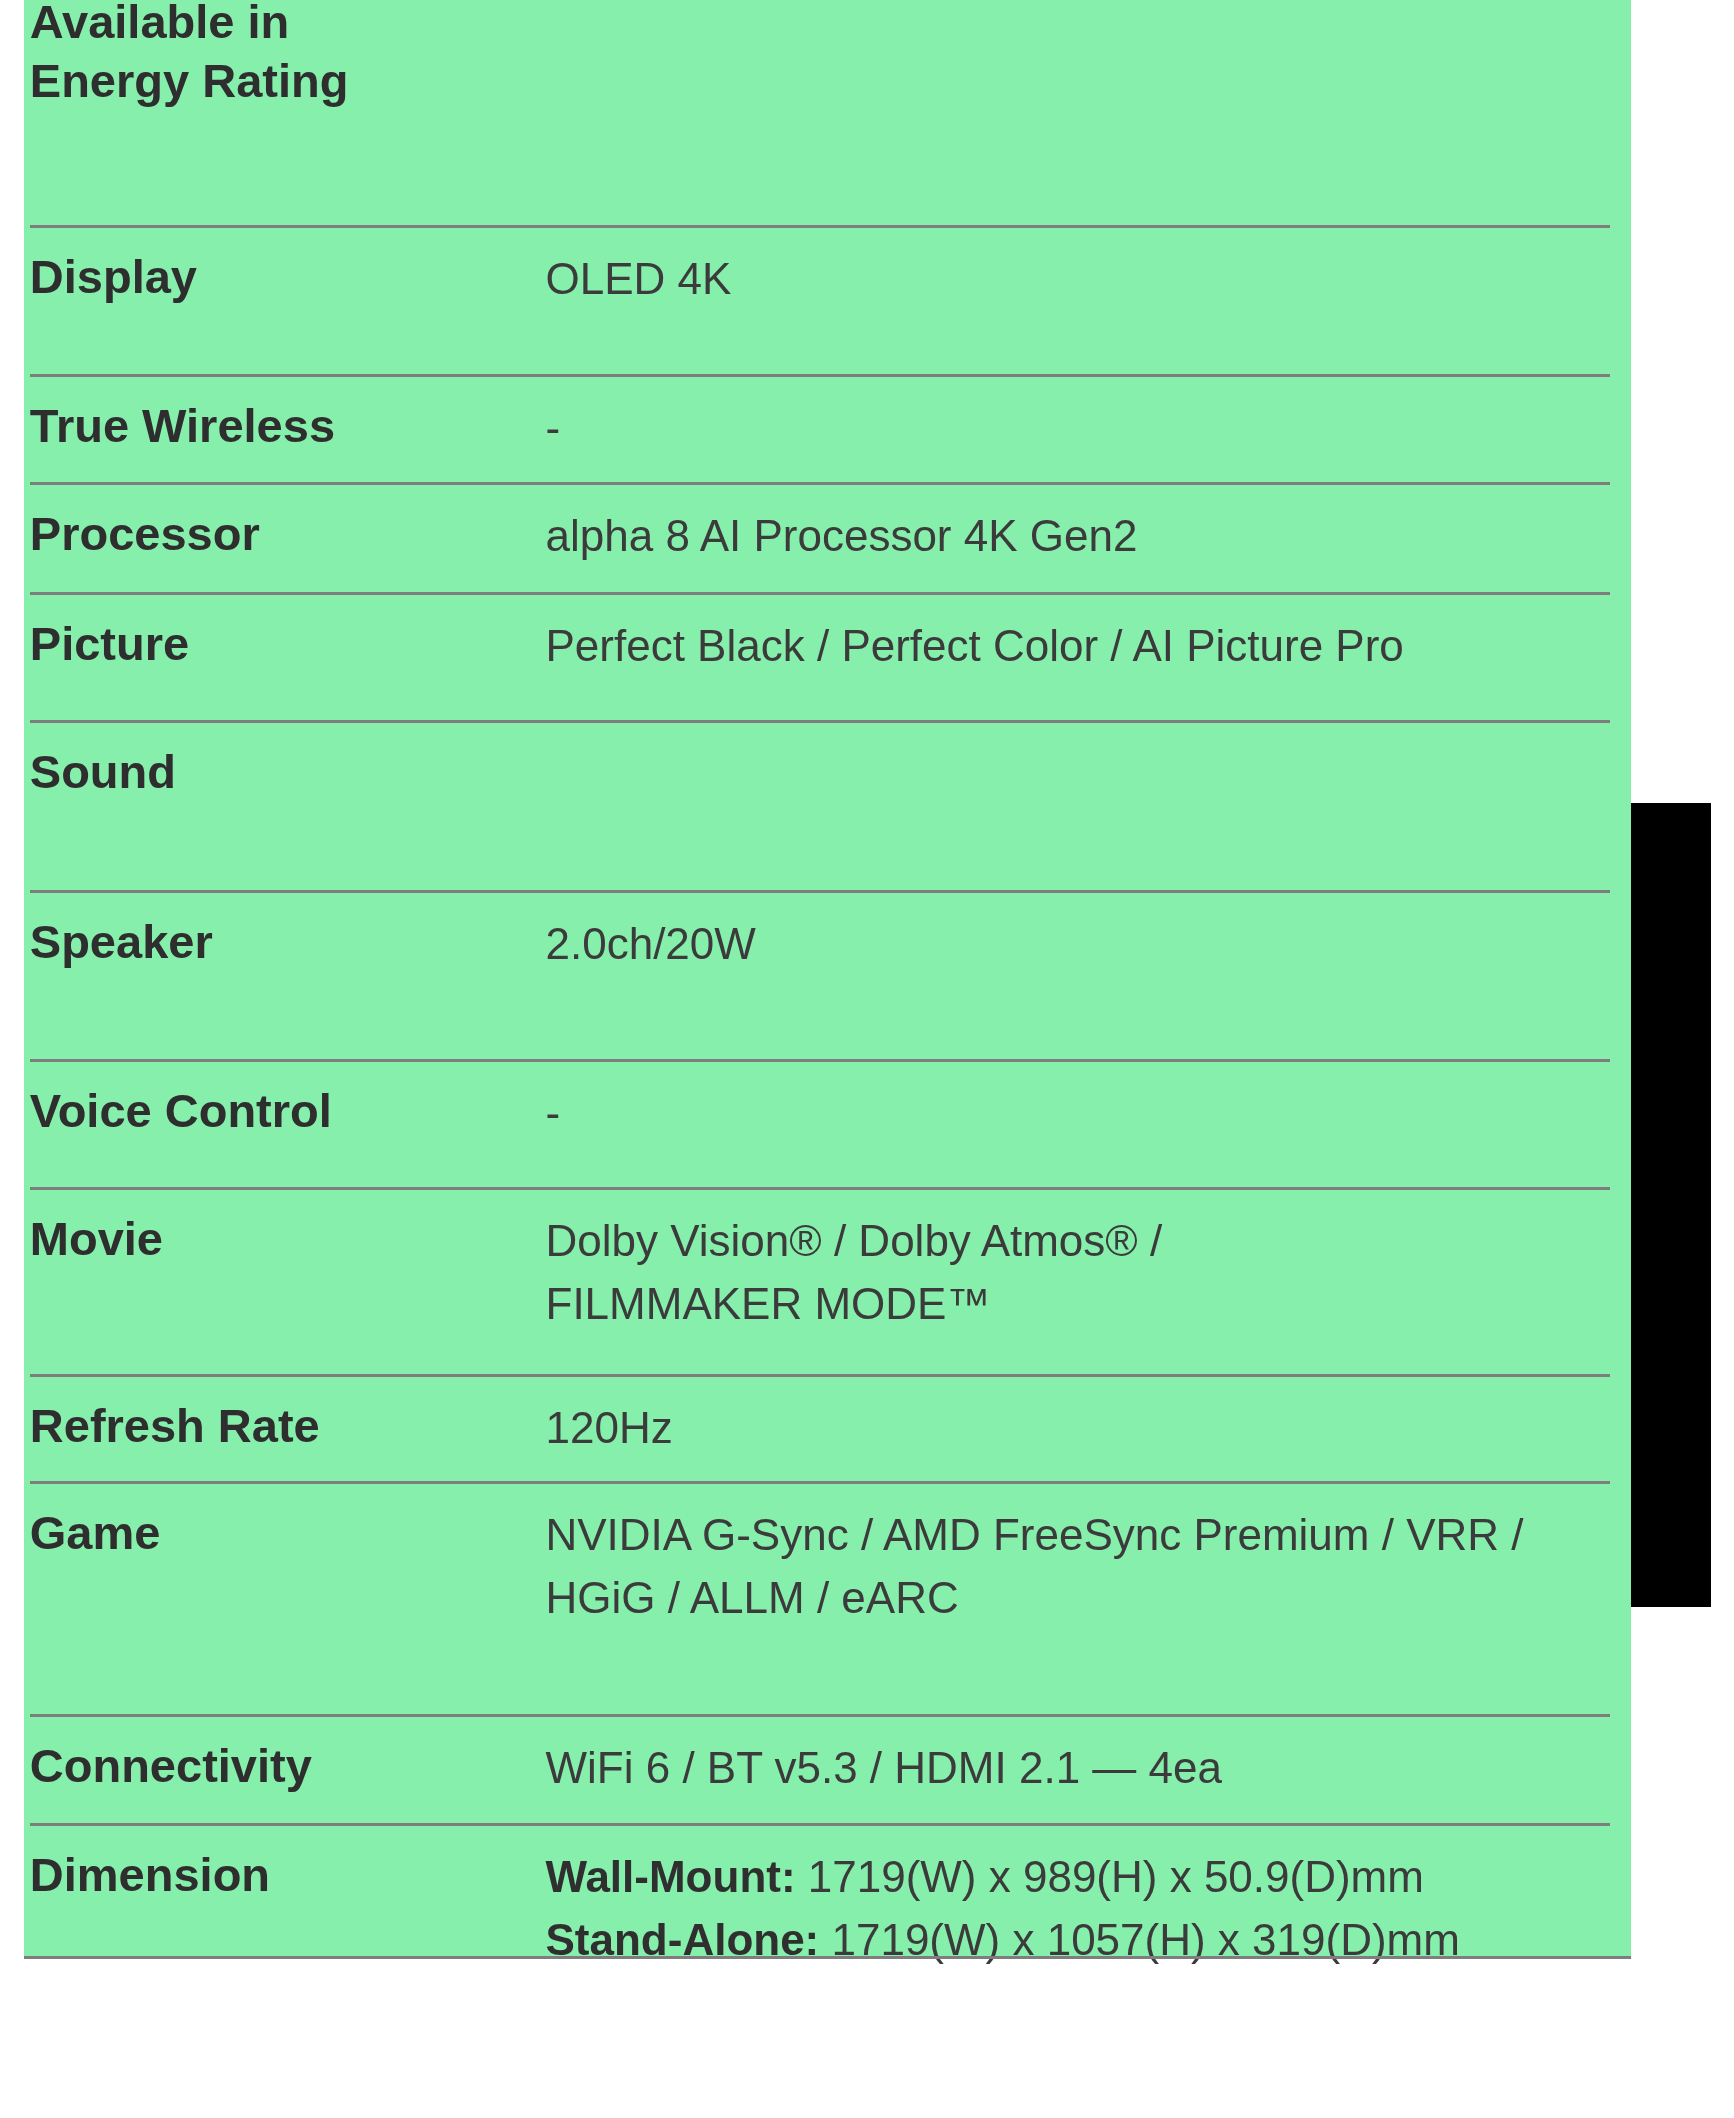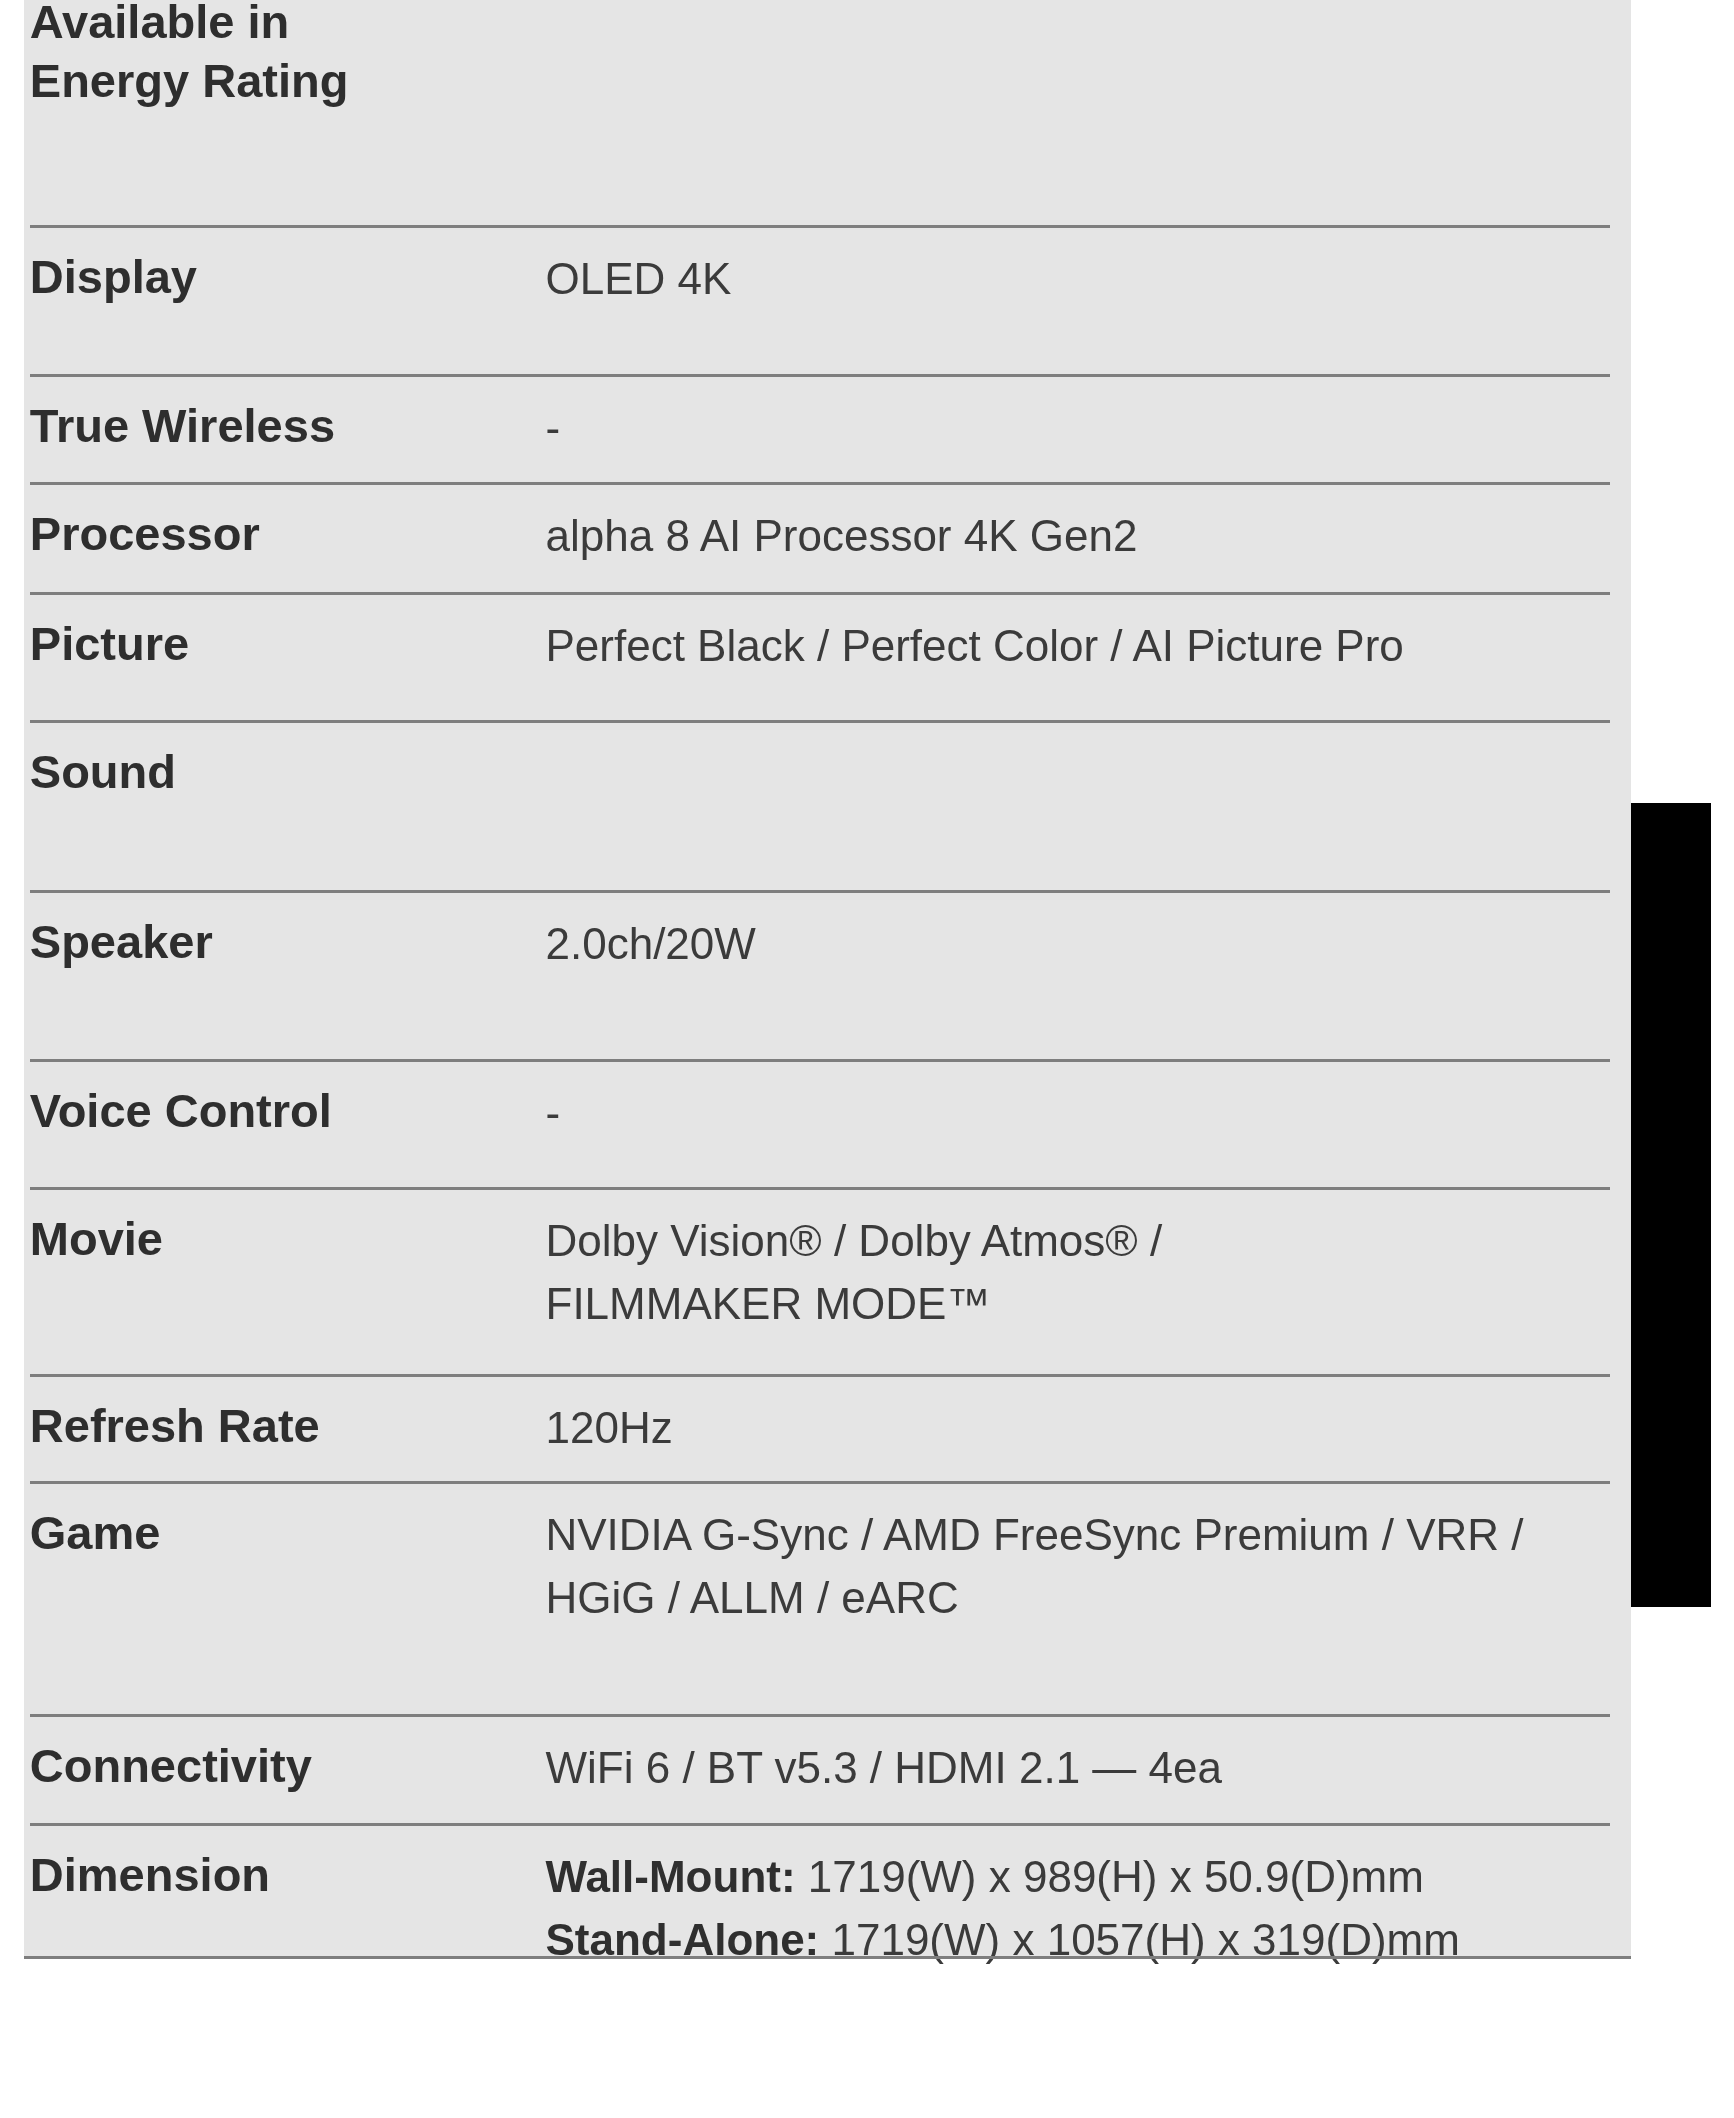--- a/index.html
+++ b/index.html
@@ -6,21 +6,21 @@
   body {
     width: 1734px; height: 2119px;
     background: #ffffff;
     font-family: "Liberation Sans", sans-serif;
     position: relative;
     overflow: hidden;
   }
   .panel {
     position: absolute; left: 23.5px; top: 0;
     width: 1607px; height: 1959px;
-    background: #e5e5e5;
+    background: #86efac;
   }
   .panel::after { 
     content: ""; position: absolute; left: 0; bottom: 0;
     width: 100%; height: 3.1px; background: #7e7e7e;
   }
   .accent-bar {
     position: absolute; left: 1631px; top: 803px;
     width: 80px; height: 804px;
     background: #000000;
   }

